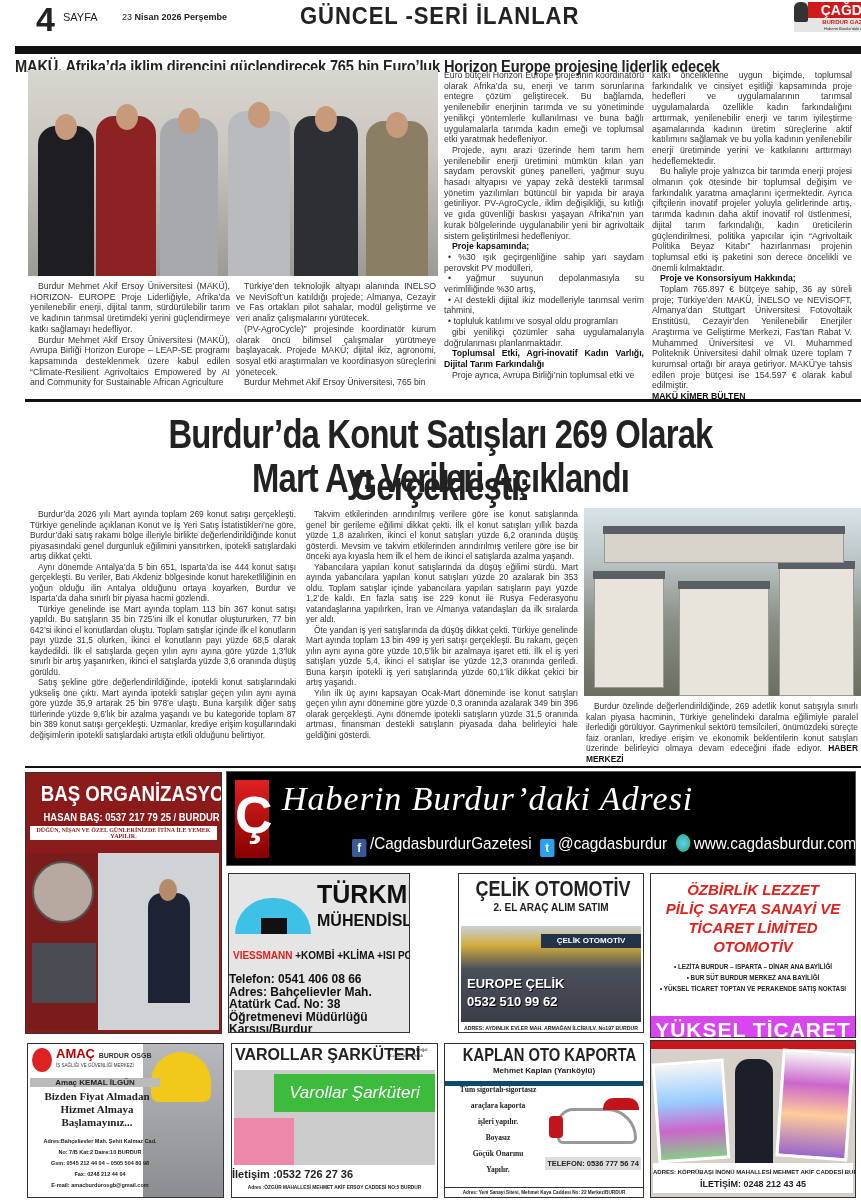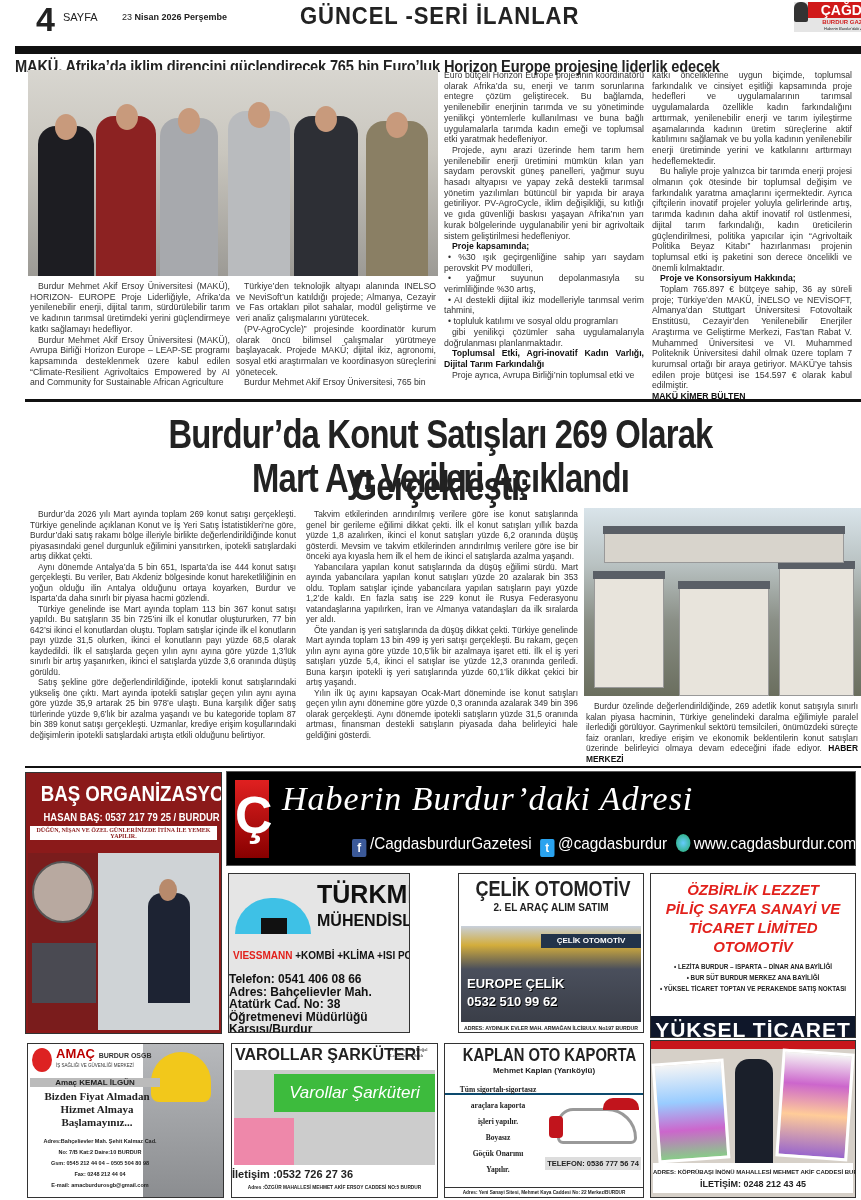--- a/index.html
+++ b/index.html
@@ -212,21 +212,21 @@
   <div style="text-align:center;color:#e2211c;font-weight:bold;font-style:italic;font-size:15px;line-height:19px;margin-top:6px">
     <div>ÖZBİRLİK LEZZET</div>
     <div>PİLİÇ SAYFA SANAYİ VE</div>
     <div>TİCARET LİMİTED OTOMOTİV</div>
   </div>
   <div style="text-align:center;font-size:6.3px;font-weight:bold;line-height:11px;margin-top:5px;white-space:nowrap">
     <div>• LEZİTA BURDUR – ISPARTA – DİNAR ANA BAYİLİĞİ</div>
     <div>• BUR SÜT BURDUR MERKEZ ANA BAYİLİĞİ</div>
     <div>• YÜKSEL TİCARET TOPTAN VE PERAKENDE SATIŞ NOKTASI</div>
   </div>
-  <div style="position:absolute;left:0;right:0;bottom:0;height:21px;background:#0f172a;color:#fff;font-size:21px;font-weight:bold;text-align:center;line-height:27px;letter-spacing:1px">YÜKSEL TİCARET</div>
+  <div style="position:absolute;left:0;right:0;bottom:0;height:21px;background:#d946ef;color:#fff;font-size:21px;font-weight:bold;text-align:center;line-height:27px;letter-spacing:1px">YÜKSEL TİCARET</div>
 </div>
 
 <div class="ad amac">
   <div style="position:absolute;right:0;top:0;width:80px;height:100%;background:linear-gradient(180deg,#b7b9bc,#8b8d90)">
     <div style="position:absolute;left:8px;top:8px;width:60px;height:50px;border-radius:30px 30px 8px 8px;background:#f2c81b"></div>
   </div>
   <div style="position:absolute;left:4px;top:4px;width:20px;height:24px;border-radius:50%;background:#d22"></div>
   <div style="position:absolute;left:28px;top:2px;font-size:13px;font-weight:bold;color:#b00"><span>AMAÇ</span> <span style="font-size:7px;color:#333">BURDUR OSGB</span></div>
   <div style="position:absolute;left:28px;top:19px;font-size:4.5px;color:#333">İŞ SAĞLIĞI VE GÜVENLİĞİ MERKEZİ</div>
   <div style="position:absolute;left:2px;top:34px;width:130px;background:#bbb;font-size:8px;font-weight:bold;text-align:center">Amaç KEMAL İLGÜN</div>
@@ -252,21 +252,21 @@
     <div style="position:absolute;left:0;top:48px;width:60px;height:47px;background:#e8a"></div>
   </div>
   <div style="position:absolute;left:0;right:0;top:124px;text-align:left;font-size:11px;font-weight:bold">İletişim :0532 726 27 36</div>
   <div style="position:absolute;left:0;right:0;top:141px;text-align:center;font-size:4.8px;font-weight:bold;white-space:nowrap">Adres :ÖZGÜR MAHALLESİ MEHMET AKİF ERSOY CADDESİ NO:5 BURDUR</div>
 </div>
 
 <div class="ad kap">
   <div style="text-align:center;font-size:18px;font-weight:bold;margin-top:1px">
       <span class="cond">KAPLAN OTO KAPORTA</span>
     </div>
-  <div style="text-align:center;font-size:8px;font-weight:bold;border-bottom:2px solid #0c4a6e;padding-bottom:18px">Mehmet Kaplan (Yarıköylü)</div>
+  <div style="text-align:center;font-size:8px;font-weight:bold;border-bottom:5px solid #0c4a6e;padding-bottom:6px">Mehmet Kaplan (Yarıköylü)</div>
   <div style="position:absolute;left:4px;top:38px;width:98px;text-align:center;font-family:'Liberation Serif',serif;font-weight:bold;font-size:7.5px;line-height:16px">
     <div>Tüm sigortalı-sigortasız</div>
     <div>araçlara kaporta</div>
     <div>işleri yapılır.</div>
     <div>Boyasız</div>
     <div>Göçük Onarımı</div>
     <div>Yapılır.</div>
   </div>
   <div style="position:absolute;left:104px;top:50px;width:92px;height:60px">
     <div style="position:absolute;left:8px;top:14px;width:80px;height:36px;border:3px solid #999;border-radius:16px 30px 6px 6px"></div>

